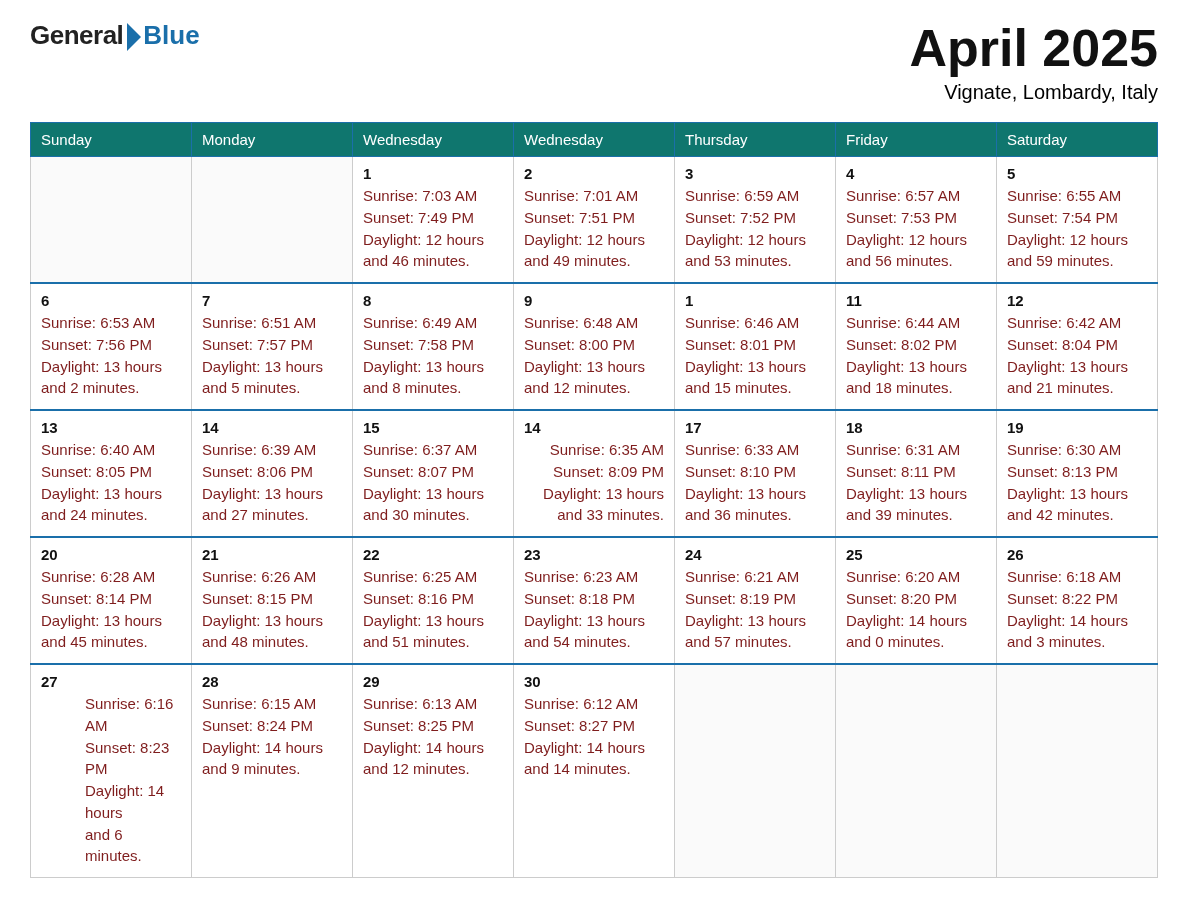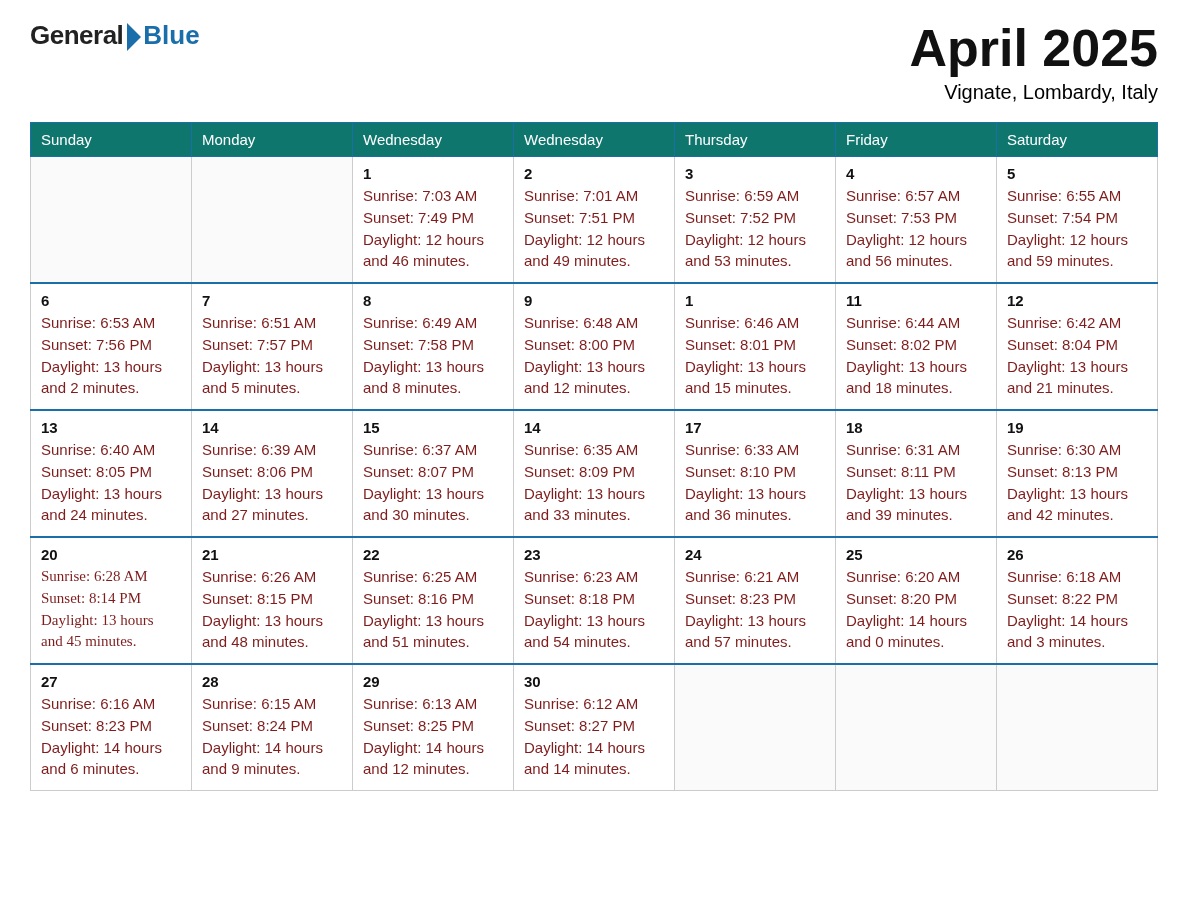--- a/index.html
+++ b/index.html
@@ -241,21 +241,21 @@
         </td>
         <td>
           <span class="day-num">15</span>
           <div class="day-info" style="white-space: pre-line;">Sunrise: 6:37 AM
 Sunset: 8:07 PM
 Daylight: 13 hours
 and 30 minutes.</div>
         </td>
         <td>
           <span class="day-num">14</span>
-          <div class="day-info" style="white-space: pre-line;">Sunrise: 6:35 AM
+          <div class="day-info" style="white-space: pre-line; text-align: right;">Sunrise: 6:35 AM
 Sunset: 8:09 PM
 Daylight: 13 hours
 and 33 minutes.</div>
         </td>
         <td>
           <span class="day-num">17</span>
           <div class="day-info" style="white-space: pre-line;">Sunrise: 6:33 AM
 Sunset: 8:10 PM
 Daylight: 13 hours
 and 36 minutes.</div>
@@ -271,21 +271,21 @@
           <span class="day-num">19</span>
           <div class="day-info" style="white-space: pre-line;">Sunrise: 6:30 AM
 Sunset: 8:13 PM
 Daylight: 13 hours
 and 42 minutes.</div>
         </td>
       </tr>
       <tr>
         <td>
           <span class="day-num">20</span>
-          <div class="day-info" style="white-space: pre-line; font-family: Liberation Serif, serif;">Sunrise: 6:28 AM
+          <div class="day-info" style="white-space: pre-line;">Sunrise: 6:28 AM
 Sunset: 8:14 PM
 Daylight: 13 hours
 and 45 minutes.</div>
         </td>
         <td>
           <span class="day-num">21</span>
           <div class="day-info" style="white-space: pre-line;">Sunrise: 6:26 AM
 Sunset: 8:15 PM
 Daylight: 13 hours
 and 48 minutes.</div>
@@ -300,21 +300,21 @@
         <td>
           <span class="day-num">23</span>
           <div class="day-info" style="white-space: pre-line;">Sunrise: 6:23 AM
 Sunset: 8:18 PM
 Daylight: 13 hours
 and 54 minutes.</div>
         </td>
         <td>
           <span class="day-num">24</span>
           <div class="day-info" style="white-space: pre-line;">Sunrise: 6:21 AM
-Sunset: 8:23 PM
+Sunset: 8:19 PM
 Daylight: 13 hours
 and 57 minutes.</div>
         </td>
         <td>
           <span class="day-num">25</span>
           <div class="day-info" style="white-space: pre-line;">Sunrise: 6:20 AM
 Sunset: 8:20 PM
 Daylight: 14 hours
 and 0 minutes.</div>
         </td>
@@ -322,21 +322,21 @@
           <span class="day-num">26</span>
           <div class="day-info" style="white-space: pre-line;">Sunrise: 6:18 AM
 Sunset: 8:22 PM
 Daylight: 14 hours
 and 3 minutes.</div>
         </td>
       </tr>
       <tr>
         <td>
           <span class="day-num">27</span>
-          <div class="day-info" style="white-space: pre-line;">Sunrise: 6:16 AM
+          <div class="day-info" style="white-space: pre-line; margin-left: 44px;">Sunrise: 6:16 AM
 Sunset: 8:23 PM
 Daylight: 14 hours
 and 6 minutes.</div>
         </td>
         <td>
           <span class="day-num">28</span>
           <div class="day-info" style="white-space: pre-line;">Sunrise: 6:15 AM
 Sunset: 8:24 PM
 Daylight: 14 hours
 and 9 minutes.</div>

